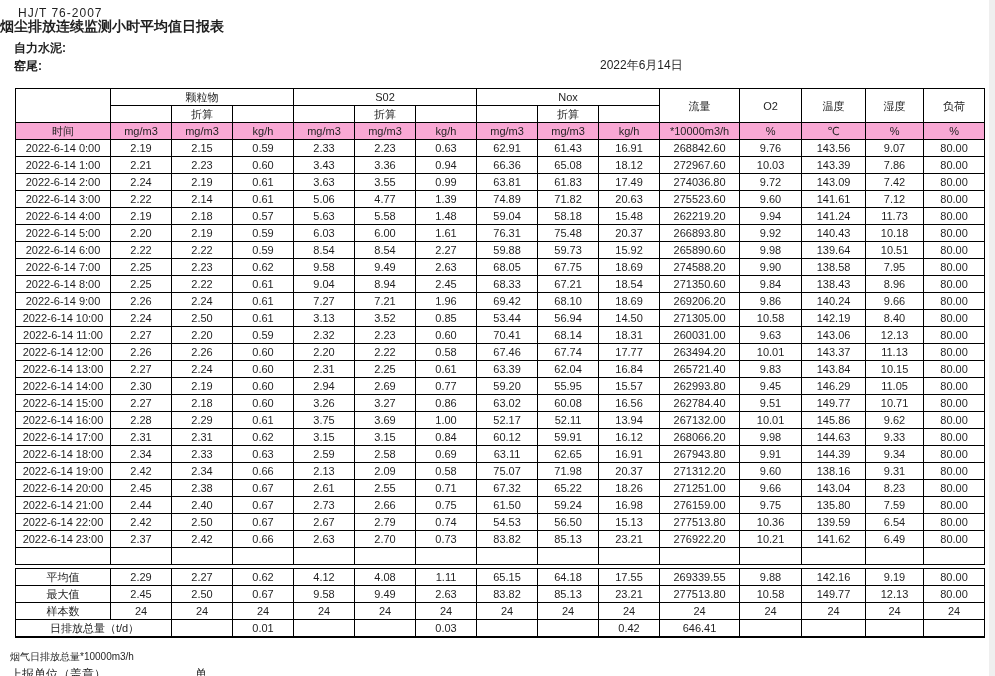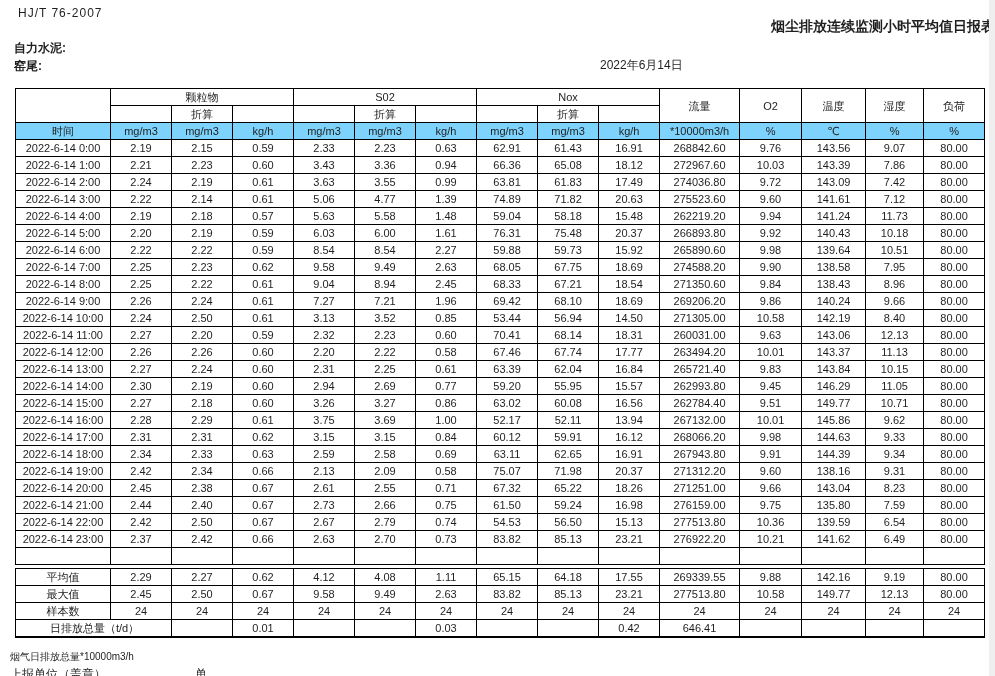--- a/index.html
+++ b/index.html
@@ -3,32 +3,32 @@
 <meta charset="utf-8">
 <style>
   html,body{margin:0;padding:0;}
   body{
     width:995px;height:676px;position:relative;background:#ffffff;
     font-family:"Liberation Sans","DejaVu Sans",sans-serif;color:#1f1f1f;overflow:hidden;
   }
   .page{position:absolute;inset:0;background:#fff;}
   .edge-strip{position:absolute;top:0;right:0;width:6px;height:676px;background:#efefef;}
   .standard{position:absolute;left:18px;top:6px;font-size:12px;font-weight:normal;letter-spacing:1px;}
-  .title{position:absolute;left:0;top:18px;width:995px;text-align:right;font-size:14px;font-weight:bold;}
+  .title{position:absolute;left:0;top:18px;width:995px;text-align:left;font-size:14px;font-weight:bold;}
   .company{position:absolute;left:14px;top:40px;font-size:12px;font-weight:bold;}
   .location{position:absolute;left:14px;top:58px;font-size:12px;font-weight:bold;}
   .date{position:absolute;left:600px;top:57px;font-size:12px;}
   table{border-collapse:collapse;table-layout:fixed;}
   td{
     border:1px solid #000;height:16px;padding:0 1px;font-size:11px;text-align:center;
     white-space:nowrap;overflow:hidden;line-height:16px;
   }
   .main{position:absolute;left:15px;top:88px;width:969px;padding-left:16px;}
   .summary{position:absolute;left:15px;top:568px;width:969px;border-bottom:2px solid #000;}
-  .units td{background:#7dd3fc;}
+  .units td{background:#f9a8d4;}
   .time-col{width:95px;}
   .val-col{width:61px;}
   .flow-col{width:80px;}
   .o2-col{width:62px;}
   .temp-col{width:64px;}
   .hum-col{width:58px;}
   .load-col{width:61px;}
   .total-label{text-align:center;padding-left:3px;}
   .footnote{position:absolute;left:10px;top:650px;font-size:10px;}
   .footline{position:absolute;left:10px;top:666px;font-size:12px;}

